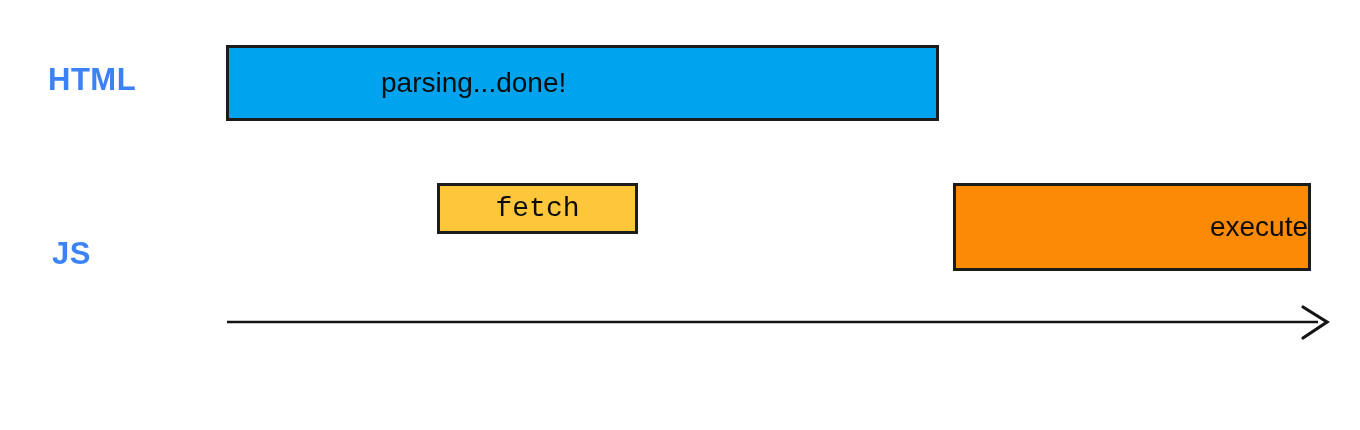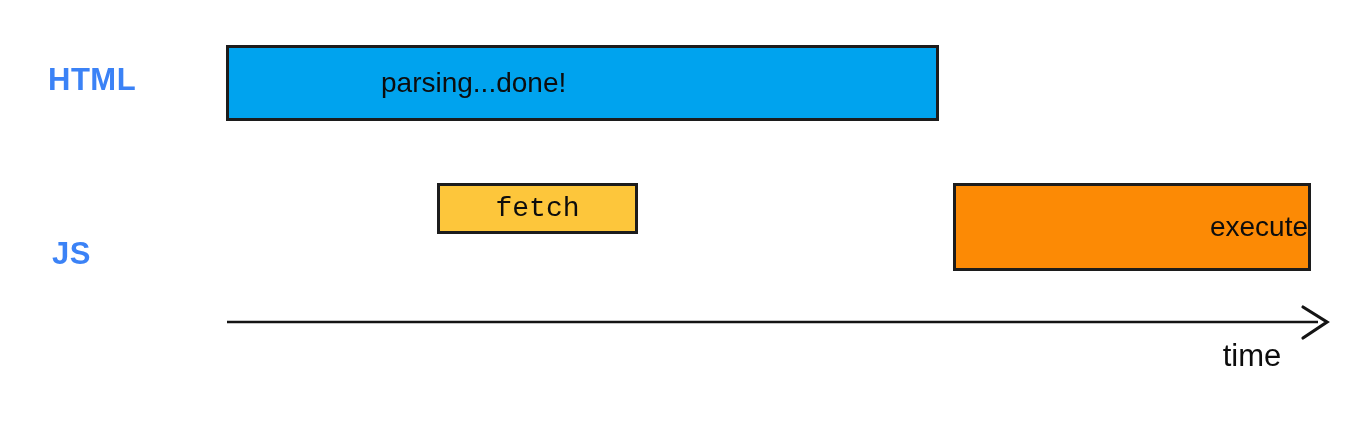--- a/index.html
+++ b/index.html
@@ -92,15 +92,14 @@
 
   <div class="bar" id="execute-bar" style="background-color: rgb(252, 138, 5);">
     <span>execute</span>
   </div>
 
   <svg id="time-arrow" viewBox="0 0 1120 52" aria-hidden="true">
     <line x1="7" y1="25" x2="1098" y2="25" stroke="#141414" stroke-width="2.6"></line>
     <polyline points="1083,10 1107,25 1083,41" fill="none" stroke="#141414" stroke-width="3.2" stroke-linecap="round" stroke-linejoin="miter"></polyline>
   </svg>
 
-  <div id="time-axis-label">time</div>
 
 </div>
 
 </body></html>

